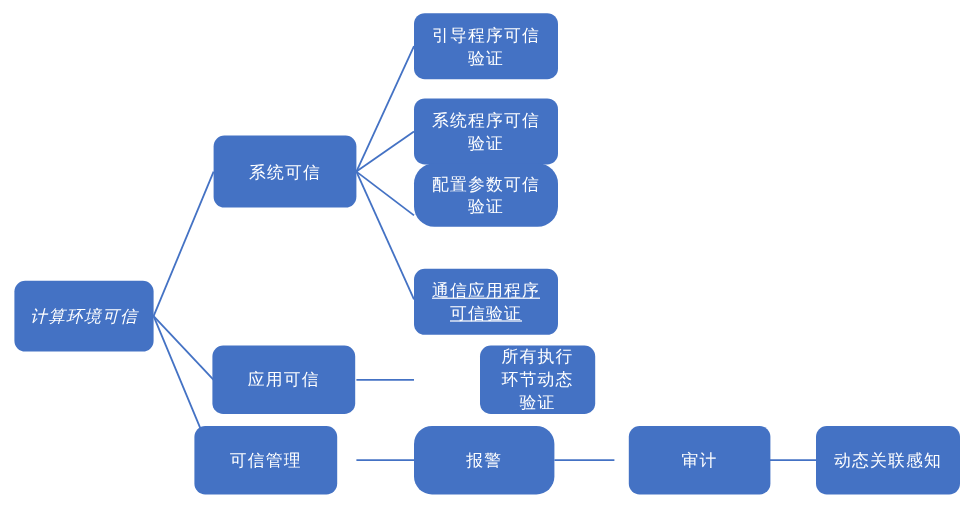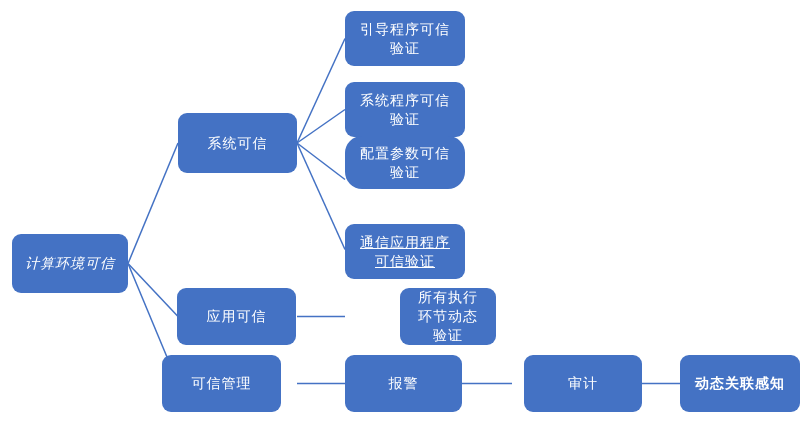--- a/index.html
+++ b/index.html
@@ -43,23 +43,23 @@
   
   .n-root    { left: 12px;  top: 234px; width: 116px; height: 59px; font-style: italic; }
   .n-system  { left: 178px; top: 113px; width: 119px; height: 60px; }
   .n-boot    { left: 345px; top: 11px;  width: 120px; height: 55px; }
   .n-sysprog { left: 345px; top: 82px;  width: 120px; height: 55px; }
   .n-config  { left: 345px; top: 136px; width: 120px; height: 53px; border-radius: 17px; }
   .n-comm    { left: 345px; top: 224px; width: 120px; height: 55px; text-decoration: underline; }
   .n-app     { left: 177px; top: 288px; width: 119px; height: 57px; }
   .n-exec    { left: 356px; top: 288px; width: 96px; height: 57px; margin-left: 44px; }
   .n-mgmt    { left: 162px; top: 355px; width: 119px; height: 57px; }
-  .n-alarm   { left: 345px; top: 355px; width: 117px; height: 57px; }
+  .n-alarm   { left: 345px; top: 355px; width: 117px; height: 57px; border-radius: 15px; }
   .n-audit   { left: 512px; top: 355px; width: 118px; height: 57px; margin-left: 12px; }
-  .n-dynamic { left: 680px; top: 355px; width: 120px; height: 57px; font-weight: bold; }
+  .n-dynamic { left: 680px; top: 355px; width: 120px; height: 57px; }
 </style>
 </head>
 <body>
 
 <div class="canvas">
 
   <svg class="connectors" viewBox="0 0 812 440">
 
     <line x1="128" y1="263.5" x2="178" y2="143"></line>
     <line x1="128" y1="263.5" x2="178" y2="316.5"></line>

